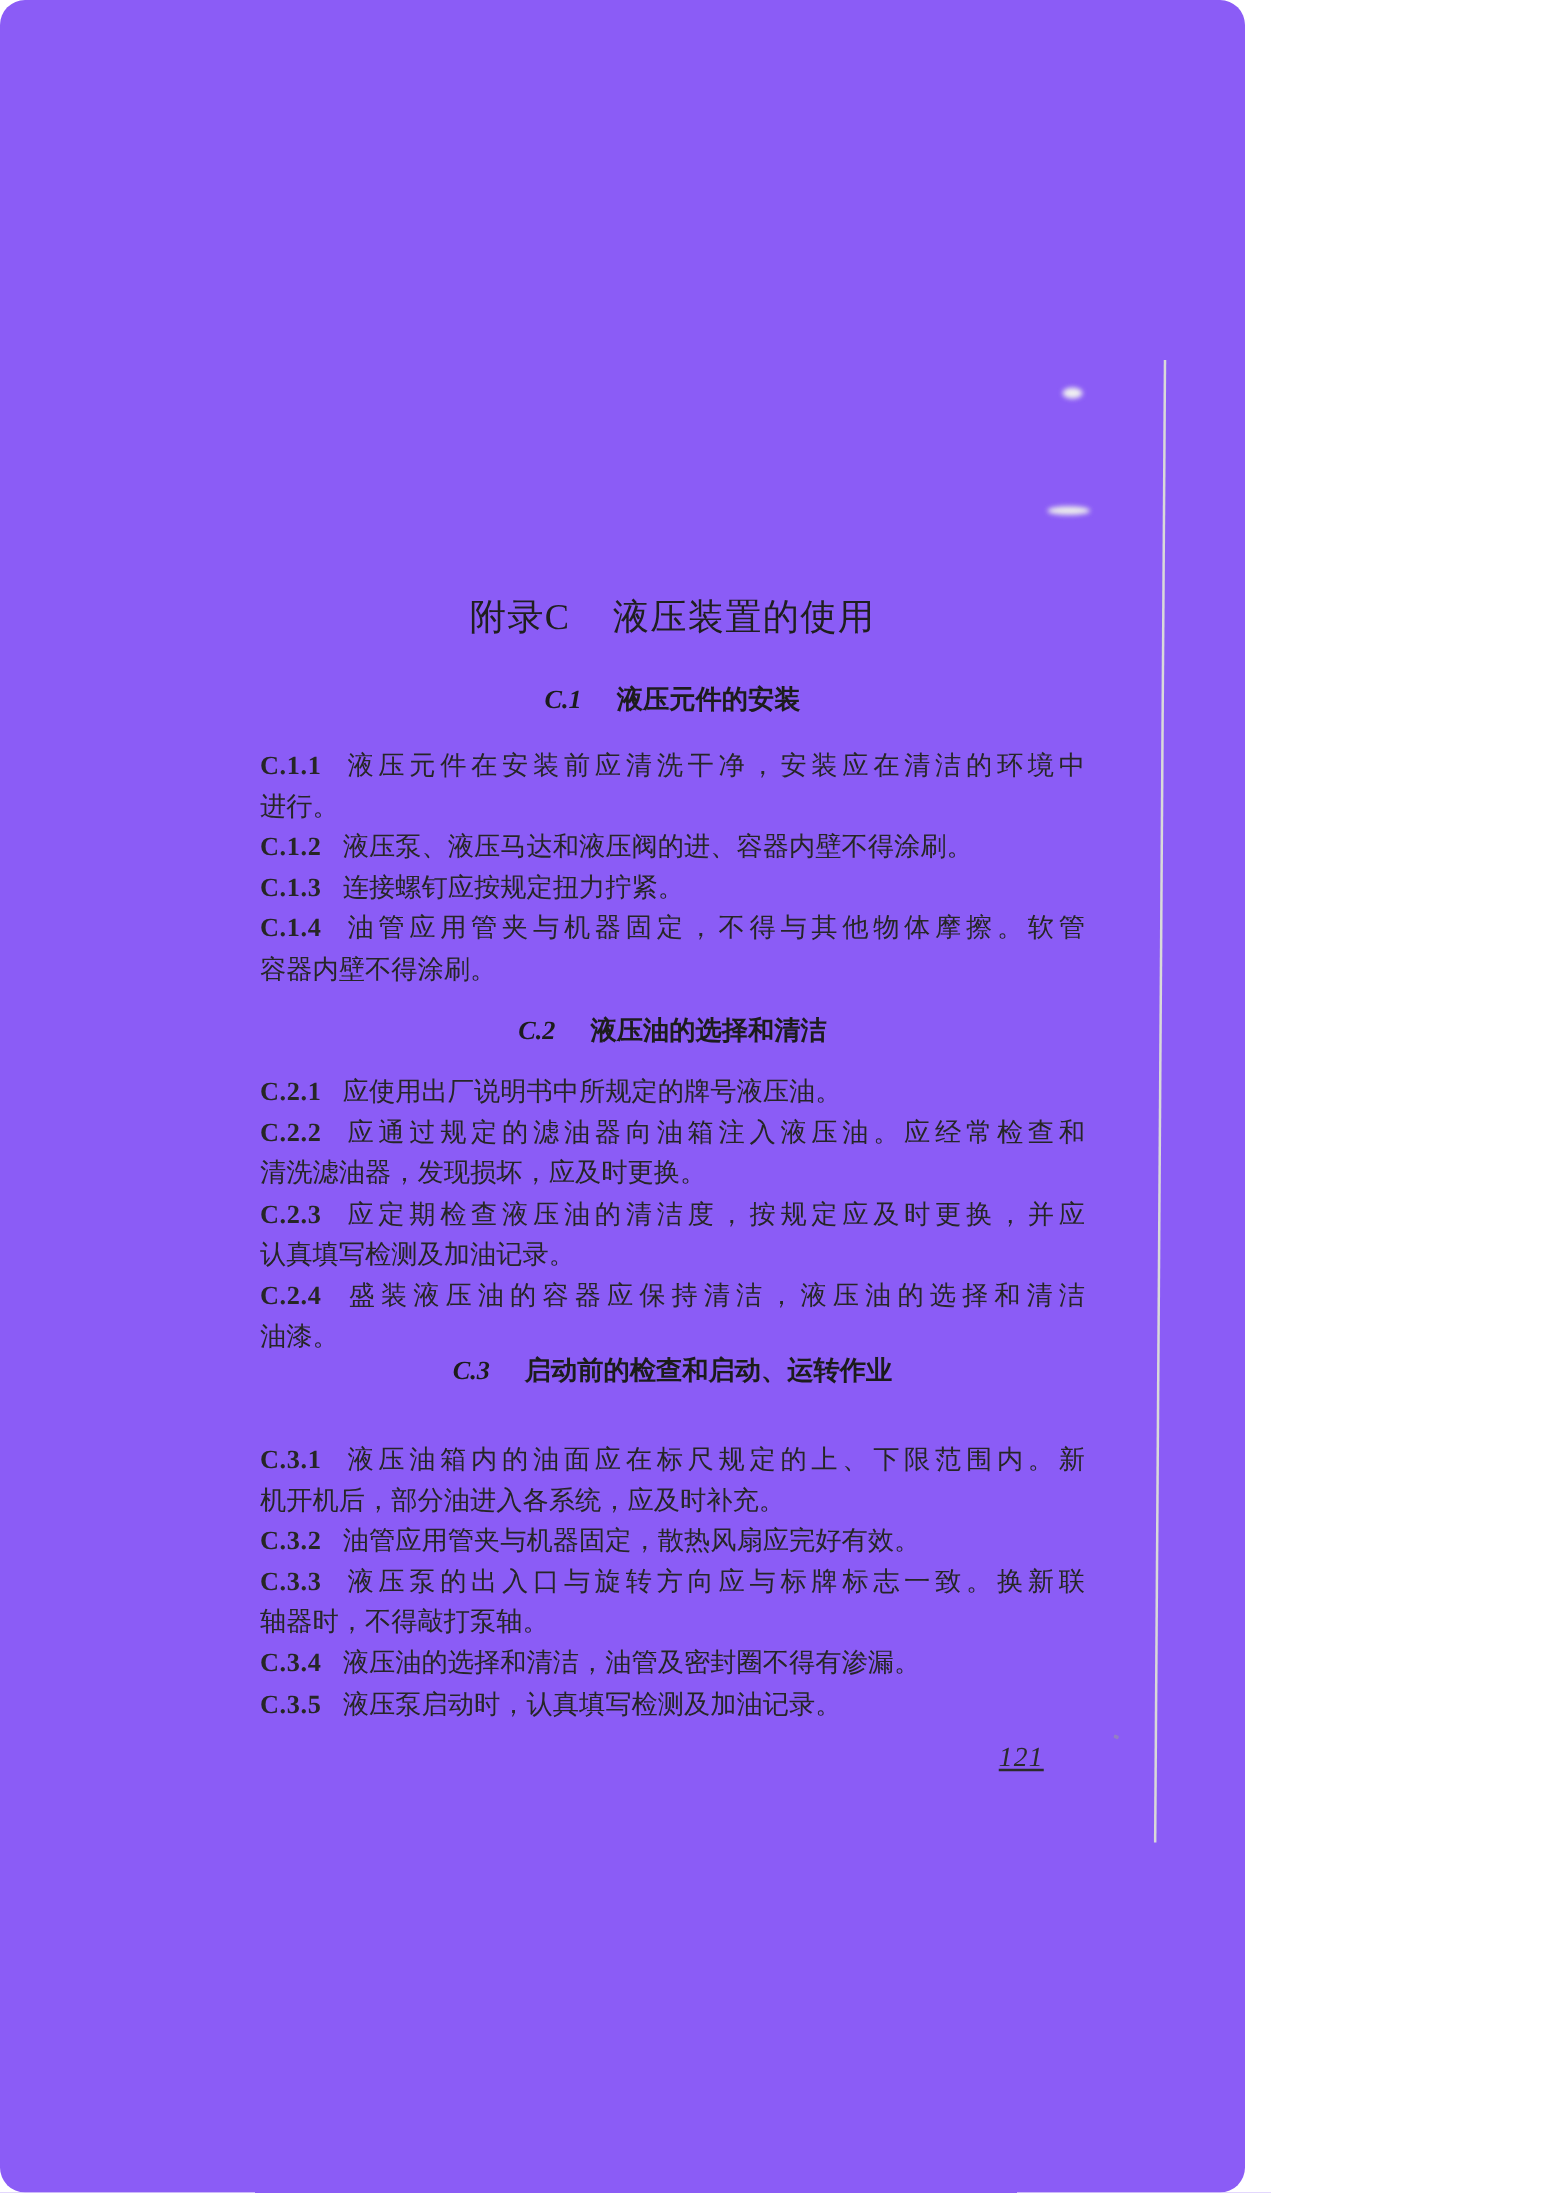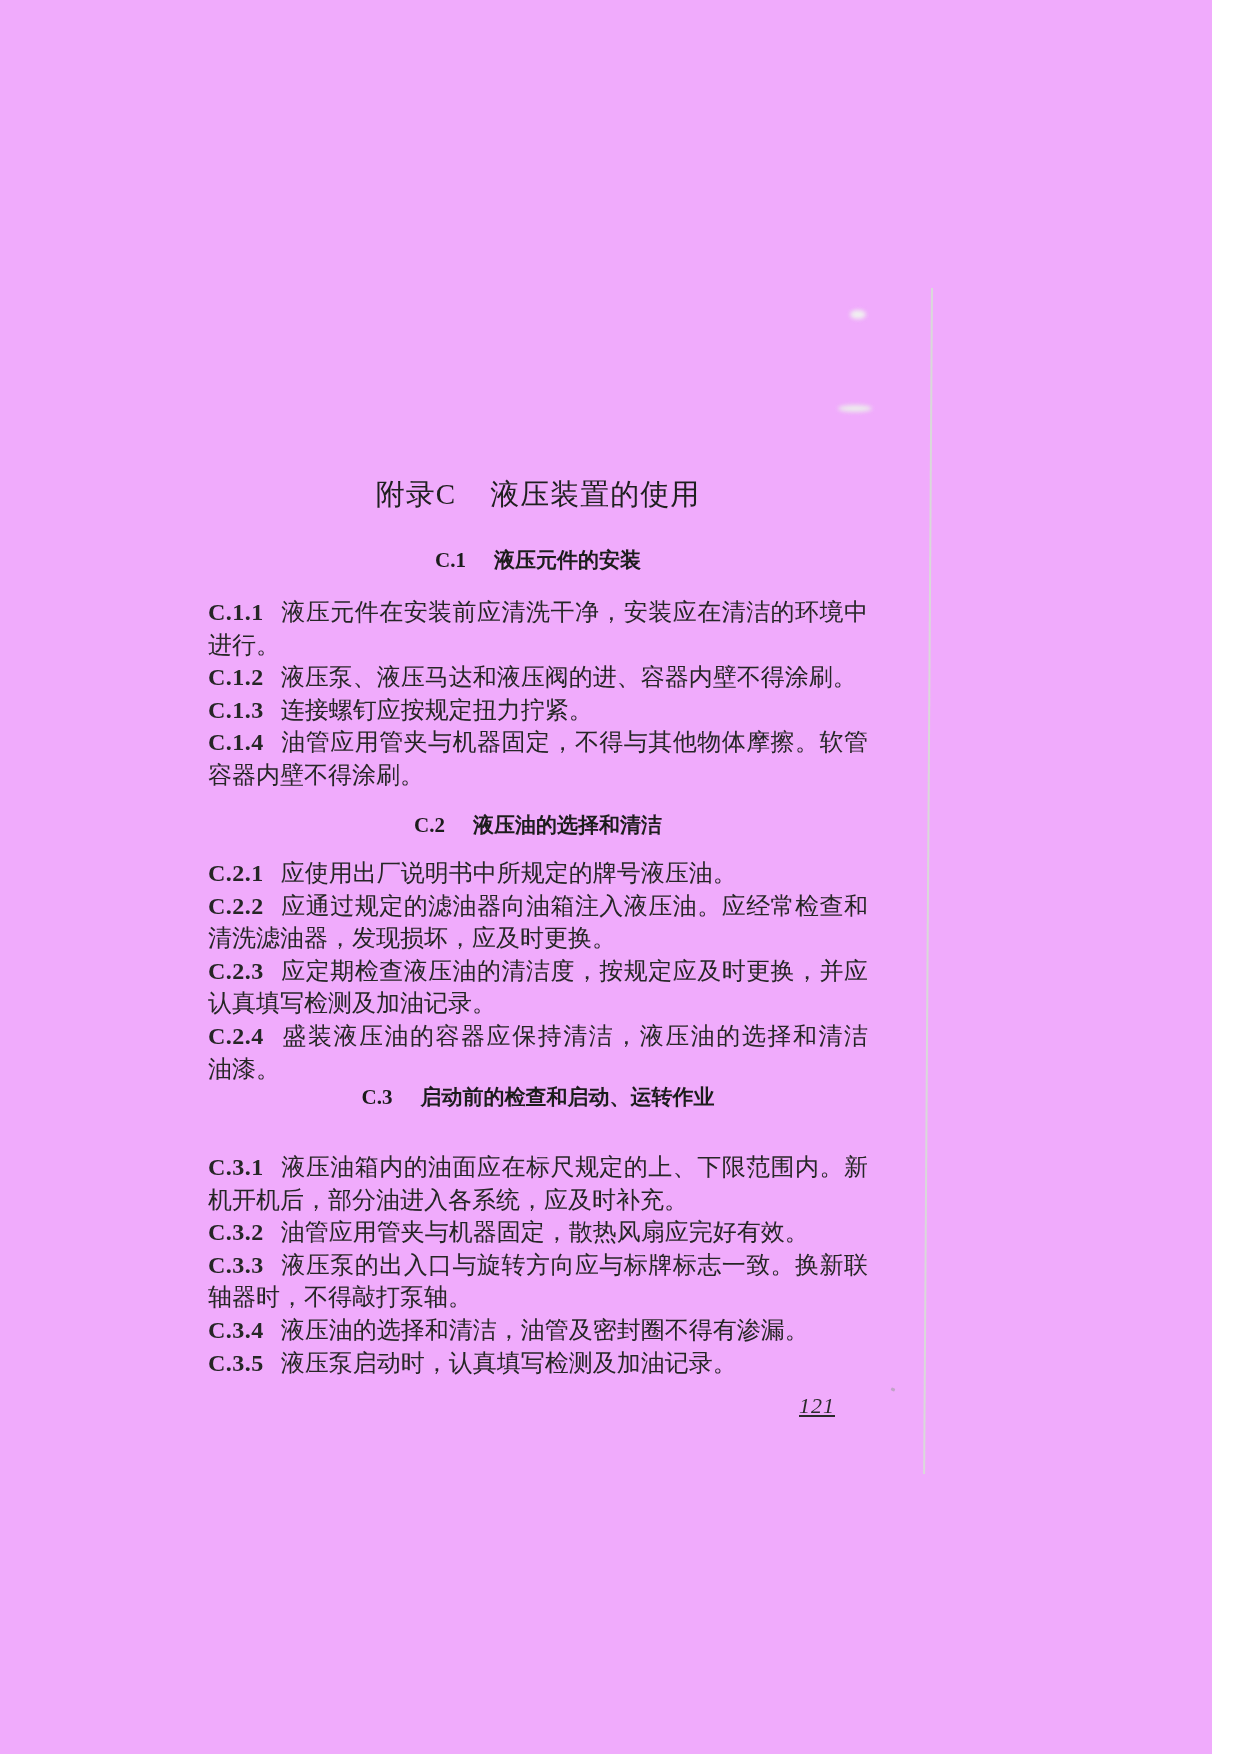--- a/index.html
+++ b/index.html
@@ -1,34 +1,34 @@
 <!DOCTYPE html>
 <html><head>
 <meta charset="utf-8">
 <style>
   html,body{margin:0;padding:0;background:#ffffff;}
   body{width:1240px;height:1754px;position:relative;font-family:"Liberation Serif","DejaVu Serif",serif;}
-  .page{position:absolute;left:0;top:0;width:1212px;height:1754px;background:#f0abfc;overflow:hidden;}
+  .page{position:absolute;left:0;top:0;width:996px;height:1754px;background:#8b5cf6;overflow:hidden;border-radius:20px;}
 
   
   .scan-line{position:absolute;left:931px;top:288px;width:2px;height:1186px;background:#d9d9d9;transform:rotate(0.38deg);transform-origin:top center;}
   .speck{position:absolute;left:891px;top:1388px;width:4px;height:3px;background:#9a9a9a;opacity:.55;border-radius:1px;transform:rotate(25deg);}
   .smudge1{position:absolute;left:838px;top:405px;width:34px;height:7px;background:#ececec;filter:blur(2px);border-radius:50%;}
   .smudge2{position:absolute;left:850px;top:310px;width:16px;height:9px;background:#f0f0f0;filter:blur(2px);border-radius:50%;}
 
   .title{position:absolute;left:208px;top:477px;width:660px;margin:0;text-align:center;
          font-size:29px;font-weight:500;color:#1f1f1f;line-height:34px;letter-spacing:1px;}
   .title .tnum{margin-right:34px;}
 
   .sec{position:absolute;left:208px;width:660px;margin:0;text-align:center;
        font-size:21px;line-height:27px;color:#1c1c1c;font-weight:700;}
-  .sec .secnum{font-family:"Liberation Serif","DejaVu Serif",serif;margin-right:28px;}
+  .sec .secnum{font-family:"Liberation Serif","DejaVu Serif",serif;margin-right:28px;font-style:italic;}
   .sec .sectext{font-family:"Liberation Sans","DejaVu Sans",sans-serif;}
 
-  .bodyblock{position:absolute;left:208px;width:660px;color:#262626;font-size:24px;line-height:32.6px;}
+  .bodyblock{position:absolute;left:208px;width:660px;color:#262626;font-size:21px;line-height:32.6px;}
   .clause{margin:0;padding:0;}
   .line{display:block;white-space:nowrap;}
   .line.j{white-space:normal;text-align:justify;text-align-last:justify;}
   .cnum{font-weight:700;margin-right:17px;letter-spacing:0.5px;}
 
   .pagenum{position:absolute;left:799px;top:1393px;width:60px;font-size:22px;line-height:26px;
            font-style:italic;color:#2b2b2b;letter-spacing:1px;text-decoration:underline;}
 </style>
 </head>
 <body>

